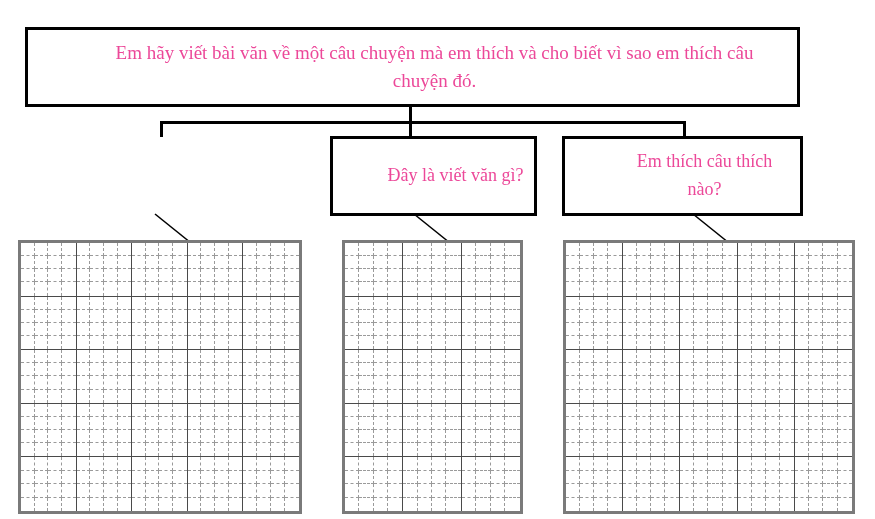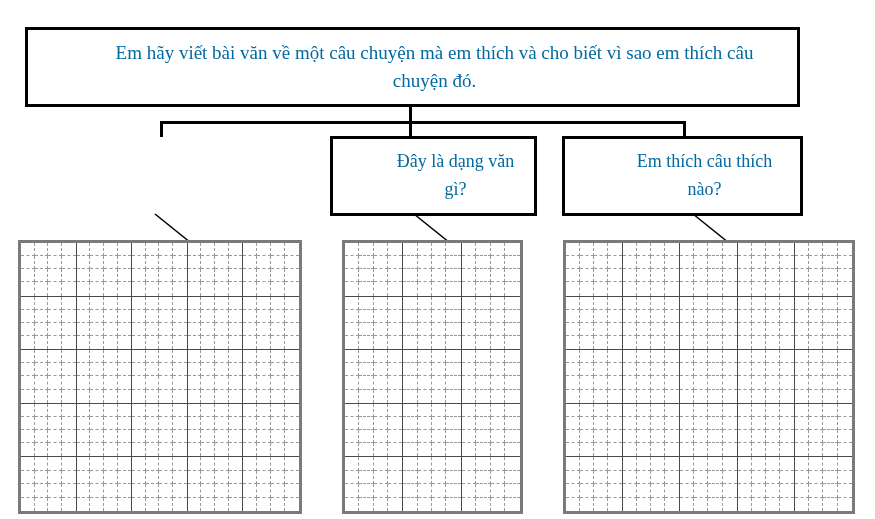--- a/index.html
+++ b/index.html
@@ -23,21 +23,21 @@
   
   .node {
     position: absolute;
     box-sizing: border-box;
     border: 3px solid #000000;
     background: #ffffff;
     display: flex;
     align-items: center;
     justify-content: center;
     text-align: center;
-    color: #0369a1;
+    color: #ec4899;
     padding-left: 44px;
   }
   .node .txt {
     display: block;
     padding: 0 10px;
     line-height: 1.55;
   }
 
   #root-node {
     left: 25px;
@@ -109,21 +109,21 @@
     <span class="txt">Em hãy viết bài văn về một câu chuyện mà em thích và cho biết vì sao em thích câu chuyện đó.</span>
   </div>
 
   <div class="conn conn-v" style="left:409px; top:107px; height:16px;"></div>
   <div class="conn conn-h" style="left:160px; top:121px; width:526px;"></div>
   <div class="conn conn-v" style="left:160px; top:121px; height:16px;"></div>
   <div class="conn conn-v" style="left:409px; top:121px; height:16px;"></div>
   <div class="conn conn-v" style="left:683px; top:121px; height:16px;"></div>
 
   <div class="node child-node" id="child-node-1">
-    <span class="txt">Đây là dạng văn gì?</span>
+    <span class="txt">Đây là viết văn gì?</span>
   </div>
   <div class="node child-node" id="child-node-2">
     <span class="txt">Em thích câu thích nào?</span>
   </div>
 
   <svg class="leader" style="left:0; top:0;" width="875" height="519">
     <line x1="155" y1="214" x2="196" y2="247"></line>
   </svg>
   <svg class="leader" style="left:0; top:0;" width="875" height="519">
     <line x1="414" y1="214" x2="455" y2="247"></line>

